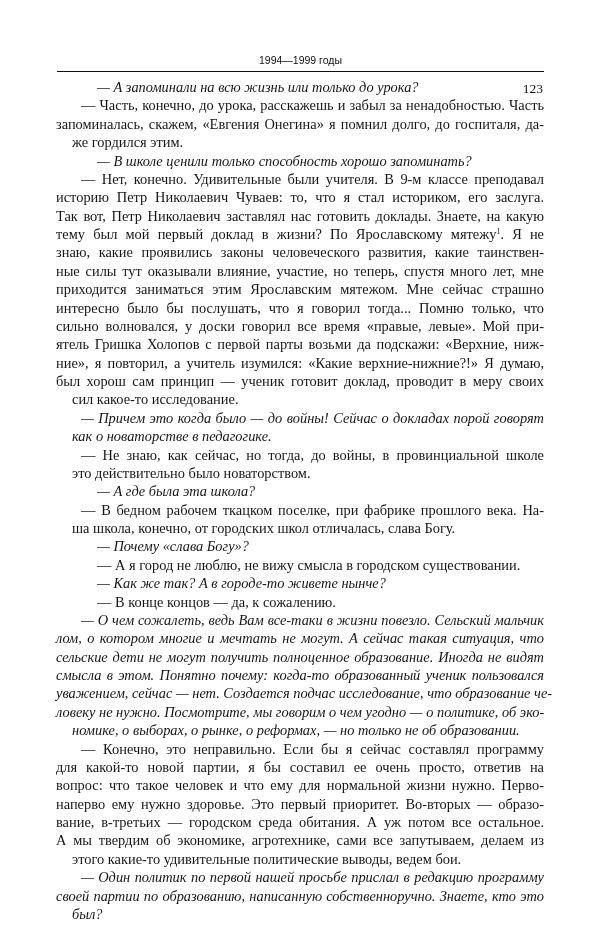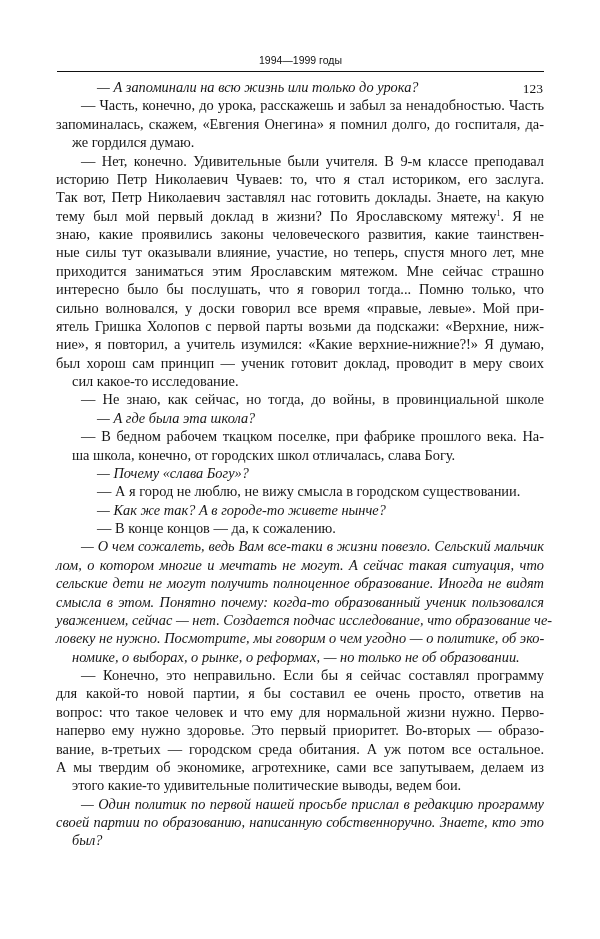--- a/index.html
+++ b/index.html
@@ -28,39 +28,47 @@
     <span class="page-number">123</span>
   </div>
   <div class="rule"></div>
   <div class="body" id="body-text">
       <div class="it">
         <span class="line indent last">— А запоминали на всю жизнь или только до урока?</span>
       </div>
       <div>
         <span class="line indent">— Часть, конечно, до урока, расскажешь и забыл за ненадобностью. Часть</span>
         <span class="line">запоминалась, скажем, «Евгения Онегина» я помнил долго, до госпиталя, да-</span>
-        <span class="line last">же гордился думаю.</span>
+        <span class="line last">же гордился этим.</span>
+      </div>
+      <div class="it">
+        <span class="line indent last">— В школе ценили только способность хорошо запоминать?</span>
       </div>
       <div>
         <span class="line indent">— Нет, конечно. Удивительные были учителя. В 9-м классе преподавал</span>
         <span class="line">историю Петр Николаевич Чуваев: то, что я стал историком, его заслуга.</span>
         <span class="line">Так вот, Петр Николаевич заставлял нас готовить доклады. Знаете, на какую</span>
         <span class="line">тему был мой первый доклад в жизни? По Ярославскому мятежу<sup>1</sup>. Я не</span>
         <span class="line">знаю, какие проявились законы человеческого развития, какие таинствен-</span>
         <span class="line">ные силы тут оказывали влияние, участие, но теперь, спустя много лет, мне</span>
         <span class="line">приходится заниматься этим Ярославским мятежом. Мне сейчас страшно</span>
         <span class="line">интересно было бы послушать, что я говорил тогда... Помню только, что</span>
         <span class="line">сильно волновался, у доски говорил все время «правые, левые». Мой при-</span>
         <span class="line">ятель Гришка Холопов с первой парты возьми да подскажи: «Верхние, ниж-</span>
         <span class="line">ние», я повторил, а учитель изумился: «Какие верхние-нижние?!» Я думаю,</span>
         <span class="line">был хорош сам принцип — ученик готовит доклад, проводит в меру своих</span>
         <span class="line last">сил какое-то исследование.</span>
       </div>
+      <div class="it">
+        <span class="line indent">— Причем это когда было — до войны! Сейчас о докладах порой говорят</span>
+        <span class="line last">как о новаторстве в педагогике.</span>
+      </div>
       <div>
         <span class="line indent">— Не знаю, как сейчас, но тогда, до войны, в провинциальной школе</span>
+        <span class="line last">это действительно было новаторством.</span>
       </div>
       <div class="it">
         <span class="line indent last">— А где была эта школа?</span>
       </div>
       <div>
         <span class="line indent">— В бедном рабочем ткацком поселке, при фабрике прошлого века. На-</span>
         <span class="line last">ша школа, конечно, от городских школ отличалась, слава Богу.</span>
       </div>
       <div class="it">
         <span class="line indent last">— Почему «слава Богу»?</span>

